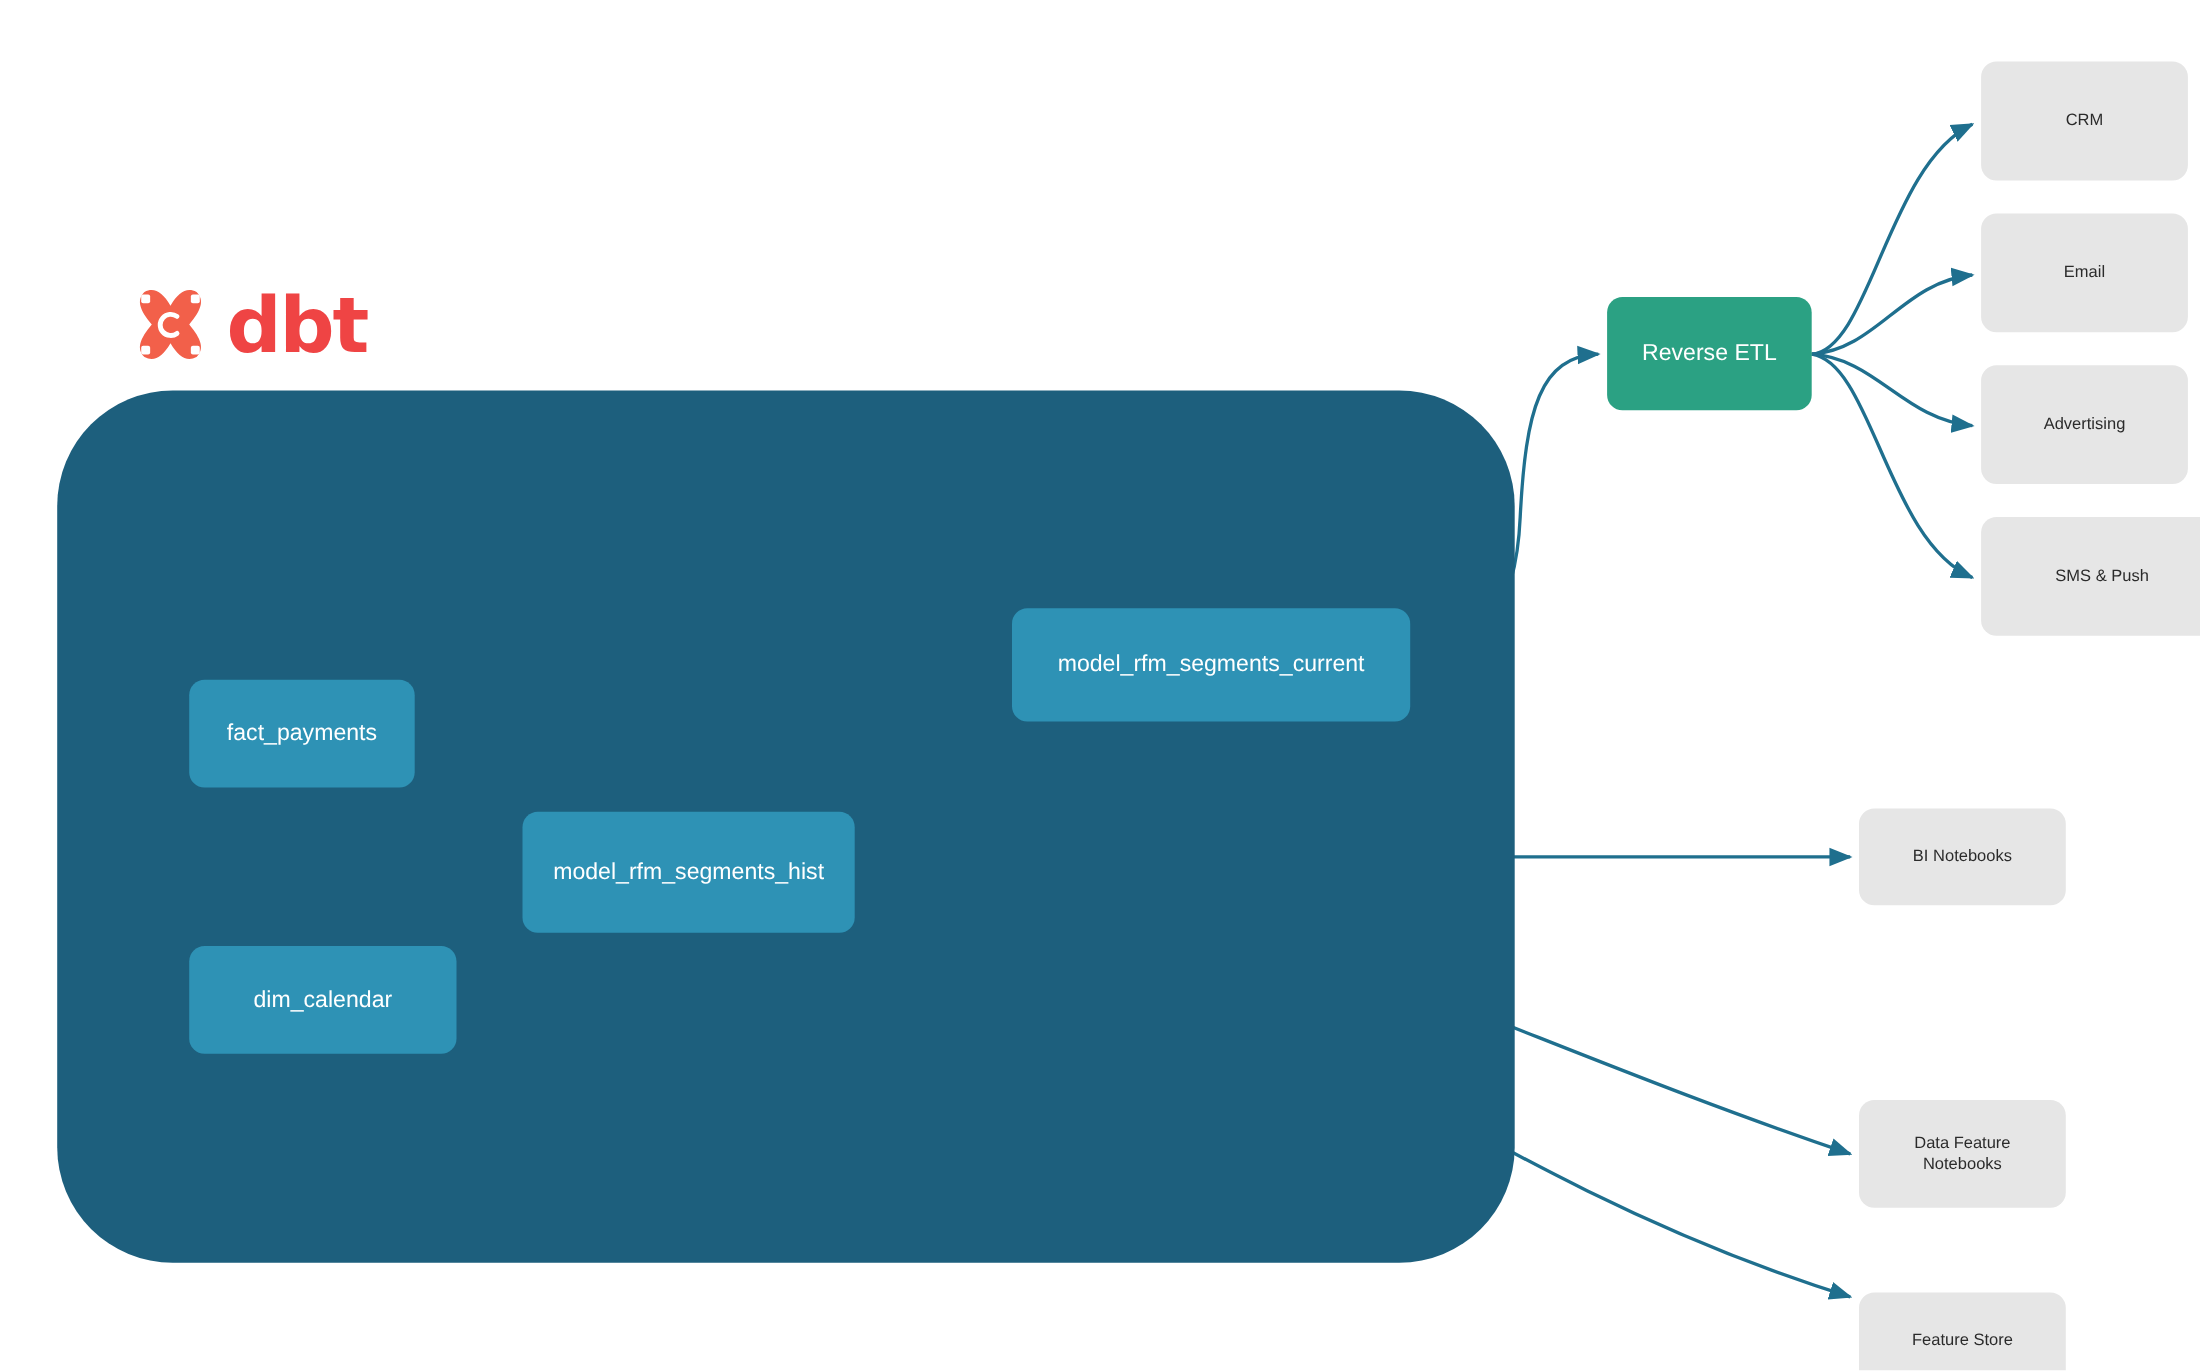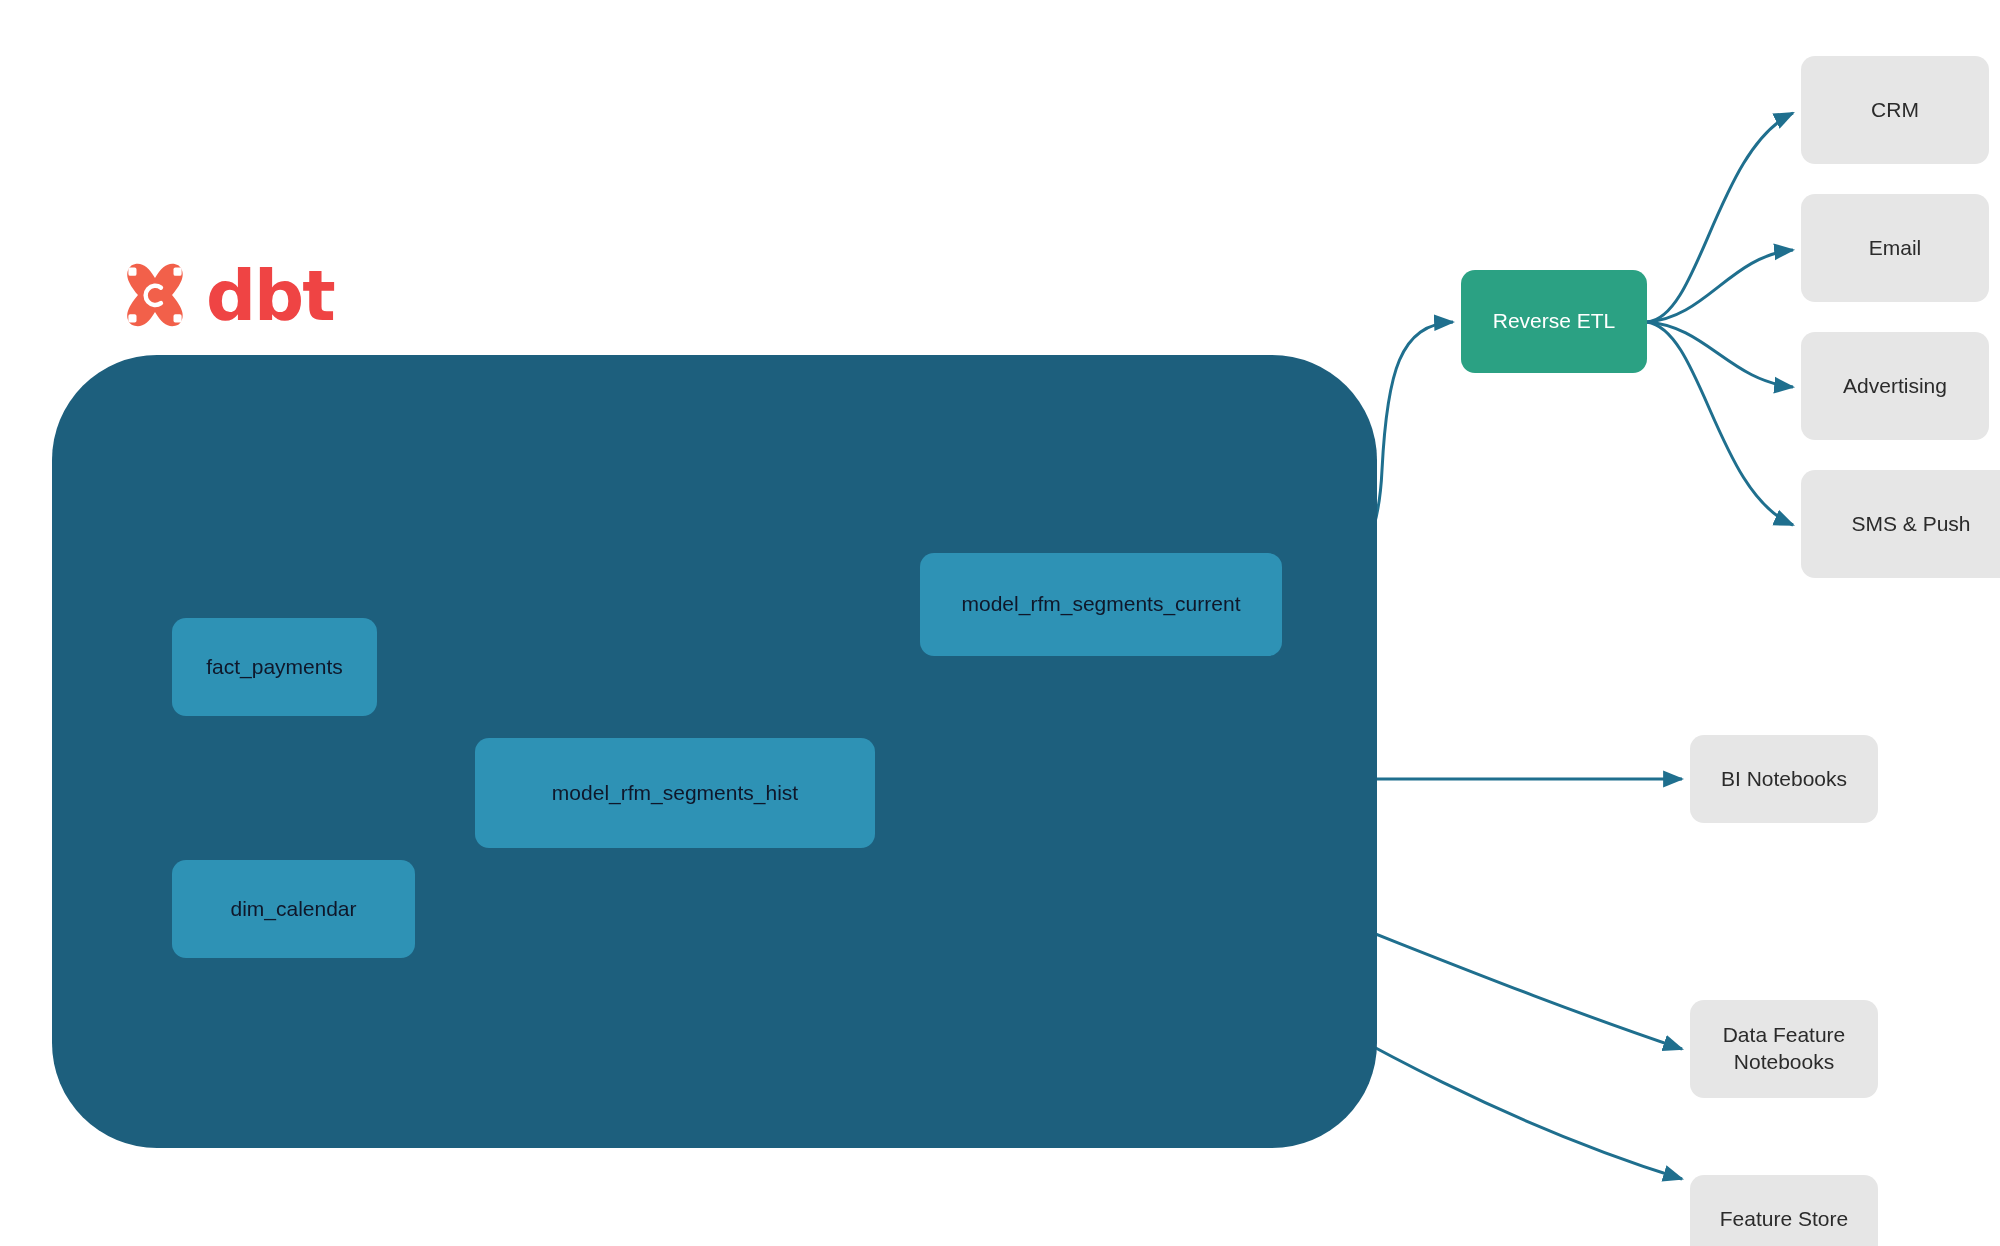--- a/index.html
+++ b/index.html
@@ -69,46 +69,46 @@
     position: absolute;
     display: flex;
     align-items: center;
     justify-content: center;
     text-align: center;
     box-sizing: border-box;
     line-height: 1.28;
   }
   .node-model {
     background: #2e92b5;
-    color: #0f172a;
+    color: #ffffff;
     border-radius: 14px;
     font-size: 21px;
     padding: 0 18px;
   }
   .node-green {
     background: #2ba183;
     color: #ffffff;
     border-radius: 14px;
     font-size: 21px;
     padding: 0 12px;
     align-items: center;
   }
   .node-gray {
     background: #e6e6e6;
     color: #2b2b2b;
     border-radius: 14px;
-    font-size: 21px;
+    font-size: 15px;
     padding: 0 14px;
     white-space: pre-line;
   }
 
   
   #node-fact-payments          { left: 172px;  top: 618px;  width: 205px; height: 98px; }
   #node-dim-calendar           { left: 172px;  top: 860px;  width: 243px; height: 98px; }
-  #node-rfm-hist               { left: 475px;  top: 738px;  width: 400px; height: 110px; }
+  #node-rfm-hist               { left: 475px;  top: 738px;  width: 302px; height: 110px; }
   #node-rfm-current            { left: 920px;  top: 553px;  width: 362px; height: 103px; }
   #node-reverse-etl            { left: 1461px; top: 270px;  width: 186px; height: 103px; }
 
   #node-crm                    { left: 1801px; top: 56px;   width: 188px; height: 108px; }
   #node-email                  { left: 1801px; top: 194px;  width: 188px; height: 108px; }
   #node-advertising            { left: 1801px; top: 332px;  width: 188px; height: 108px; }
   #node-sms-push               { left: 1801px; top: 470px;  width: 220px; height: 108px; }
 
   #node-bi-dashboards          { left: 1690px; top: 735px;  width: 188px; height: 88px; }
   #node-ds-notebooks           { left: 1690px; top: 1000px; width: 188px; height: 98px; }

